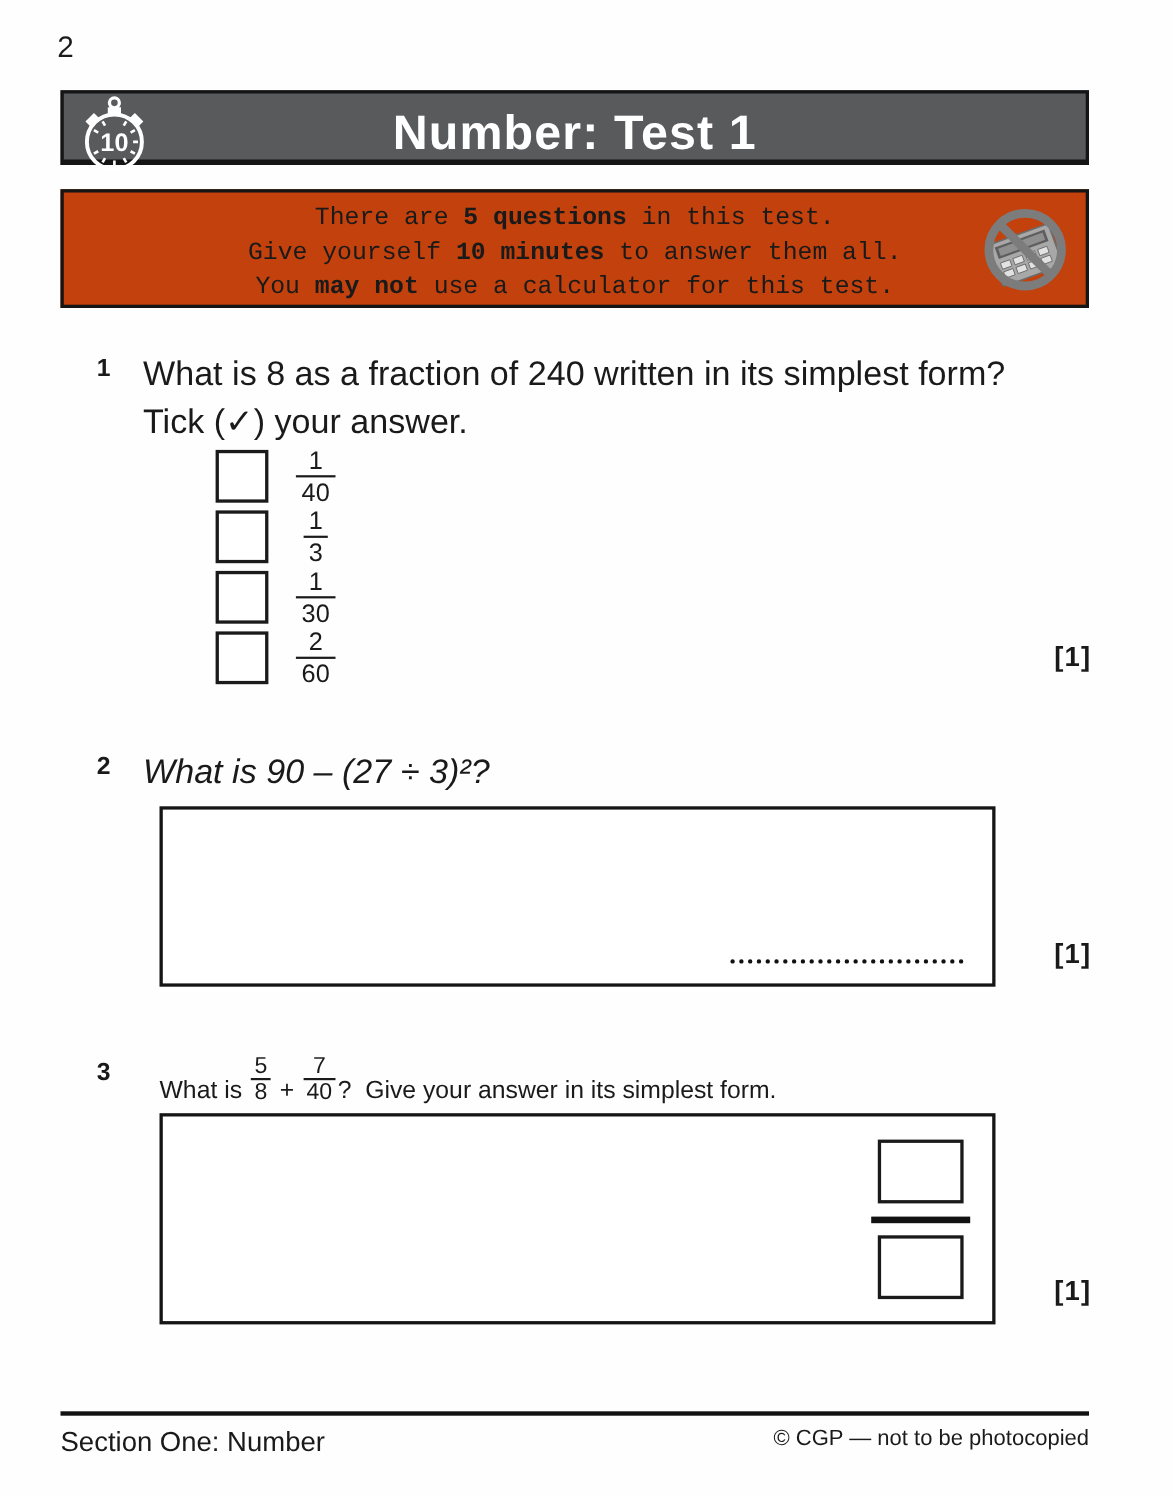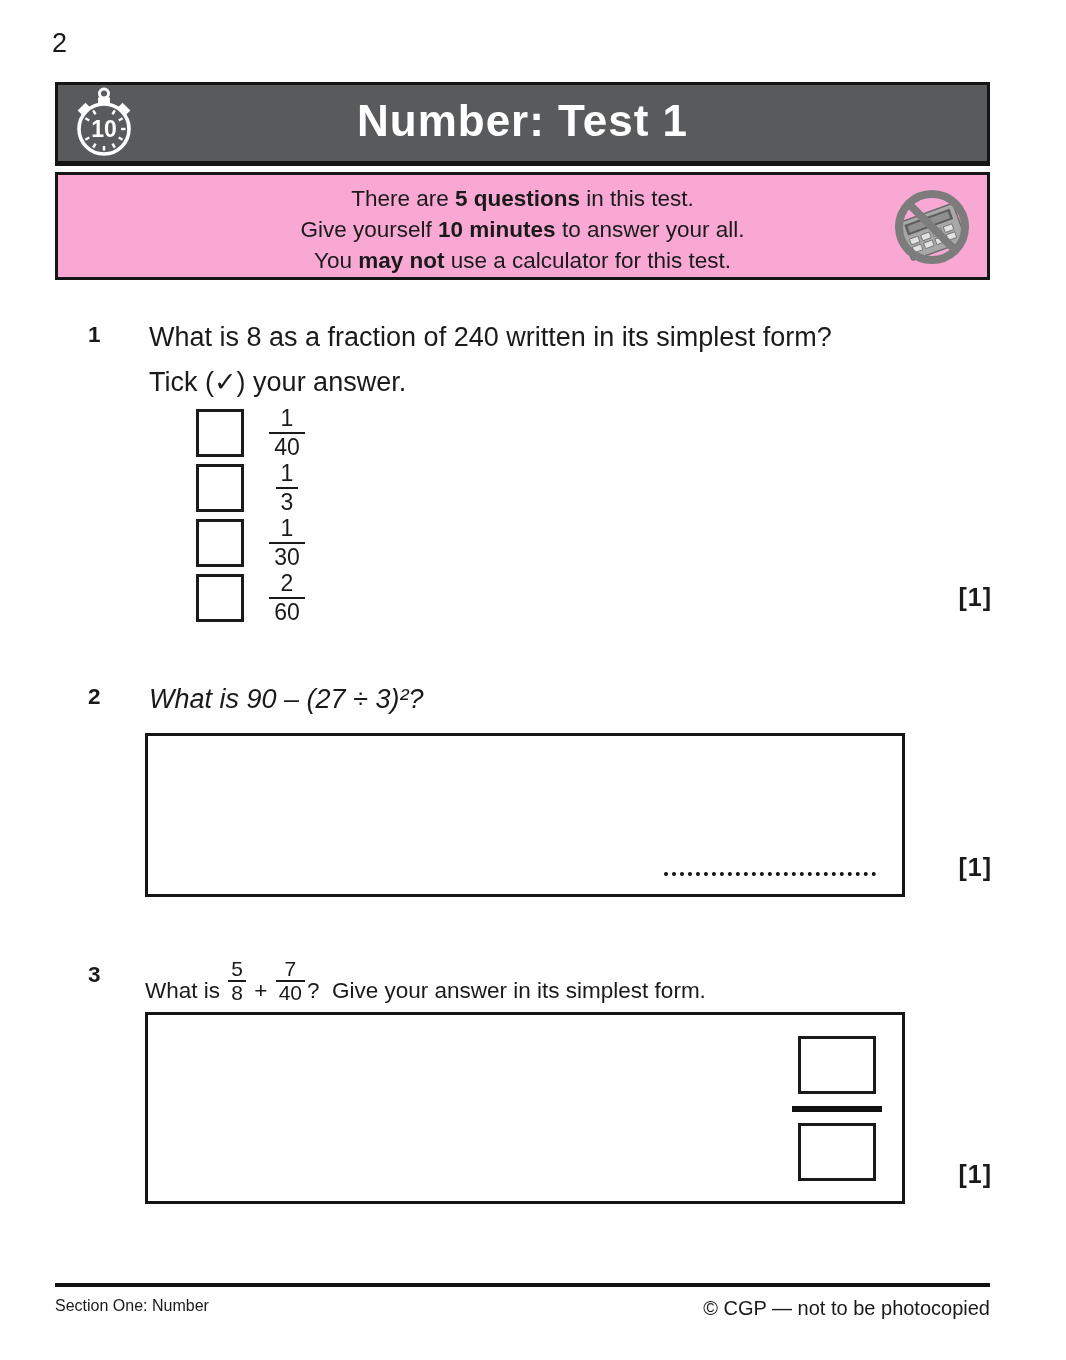--- a/index.html
+++ b/index.html
@@ -18,60 +18,61 @@
 
   
   .page-num {
     position: absolute; left: 52px; top: 28px;
     font-size: 27px; color: #1a1a1a;
   }
 
   
   .header-bar {
     position: absolute; left: 55px; top: 82px;
-    width: 935px; height: 84px;
+    width: 935px; height: 68px;
     background: #595a5c;
     border: 3px solid #151515;
     border-bottom-width: 5px;
   }
   .header-title {
     position: absolute; left: 0; right: 0; top: 11px;
     text-align: center;
     font-size: 44px; font-weight: bold; color: #ffffff;
     letter-spacing: 1px;
   }
   .stopwatch {
     position: absolute; left: 8px; top: 1px;
   }
 
   
   .info-box {
     position: absolute; left: 55px; top: 172px;
     width: 935px; height: 108px;
-    background: #f9a8d4;
+    background: #c2410c;
     border: 3px solid #151515;
+    font-family: Liberation Mono, monospace;
   }
   .info-lines {
     position: absolute; left: 0; right: 0; top: 8px;
     text-align: center;
     font-size: 22.5px; line-height: 31px; color: #1a1a1a;
   }
   .info-lines b { font-weight: bold; }
   .no-calc {
     position: absolute; right: 14px; top: 11px;
   }
 
   
   .q-num {
     position: absolute; left: 88px;
     font-size: 22.5px; font-weight: bold;
   }
   .q-text {
-    position: absolute; left: 149px;
-    font-size: 27px; white-space: pre-wrap; text-align: center;
+    position: absolute; left: 130px;
+    font-size: 31px; white-space: pre-wrap; text-align: center;
   }
   .mark {
     position: absolute;
     width: 80px; right: 74px; text-align: right;
     font-size: 25px; font-weight: bold;
     letter-spacing: 1px;
   }
 
   
   .option-row { position: absolute; left: 196px; height: 48px; }
@@ -134,21 +135,21 @@
   }
 
   
   .footer-rule {
     position: absolute; left: 55px; top: 1283px;
     width: 935px; height: 4px;
     background: #111;
   }
   .footer-left {
     position: absolute; left: 55px; top: 1297px;
-    font-size: 16px;
+    font-size: 25px;
   }
   .footer-right {
     position: absolute; right: 76px; top: 1297px;
     font-size: 20px; text-align: right;
   }
 </style>
 </head>
 <body>
 
 <div id="page">
@@ -179,21 +180,21 @@
         </g>
         <text x="38" y="51" text-anchor="middle" font-size="23" font-weight="bold" fill="#ffffff" font-family="Liberation Sans, sans-serif">10</text>
       </svg>
     </span>
     <div class="header-title">Number: Test 1</div>
   </div>
 
   <div class="info-box">
     <div class="info-lines">
       <div><span>There are </span><b>5 questions</b><span> in this test.</span></div>
-      <div><span>Give yourself </span><b>10 minutes</b><span> to answer your all.</span></div>
+      <div><span>Give yourself </span><b>10 minutes</b><span> to answer them all.</span></div>
       <div><span>You </span><b>may not</b><span> use a calculator for this test.</span></div>
     </div>
     <span class="no-calc">
       <svg width="82" height="82" viewBox="0 0 82 82">
         <g transform="rotate(-20 41 45)">
           <rect x="12" y="26" width="58" height="40" rx="3" fill="#a8a8a8" stroke="#6c6c6c" stroke-width="1.5"></rect>
           <rect x="17" y="30" width="48" height="11" fill="#5e5e5e"></rect>
           <rect x="19.5" y="32" width="43" height="7" fill="#8f8f8f"></rect>
           <g fill="#e2e2e2" stroke="#6c6c6c" stroke-width="0.8">
             <rect x="17" y="45" width="9" height="6"></rect>

